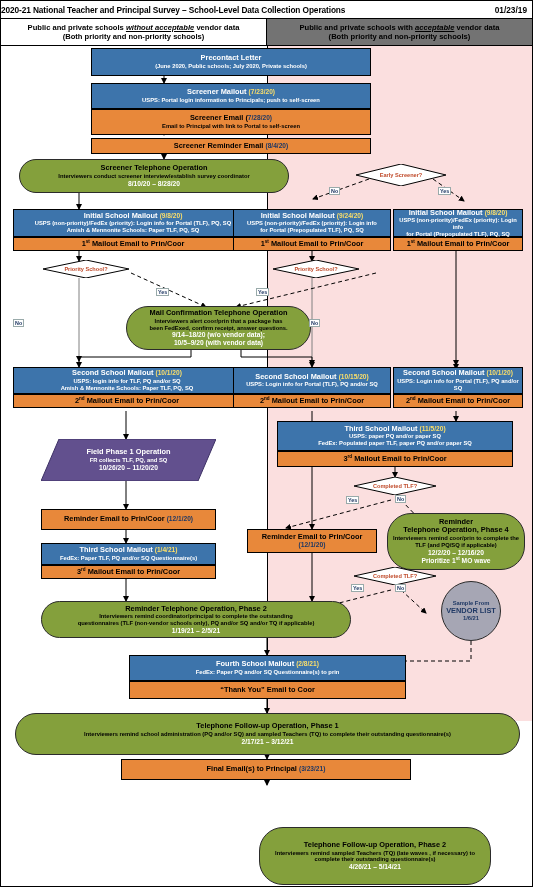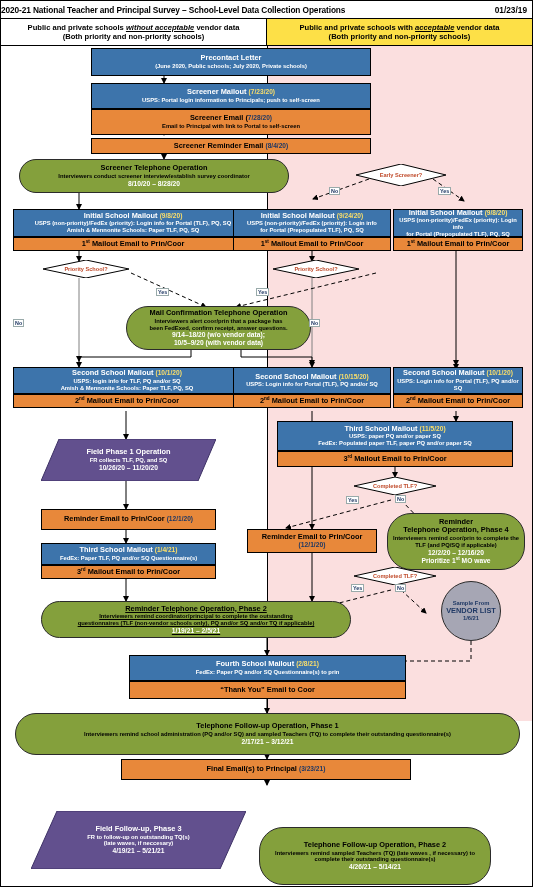--- a/index.html
+++ b/index.html
@@ -10,21 +10,21 @@
   
   .hdr{position:absolute;left:0;top:0;width:531px;height:18px;border-bottom:1px solid #000;
        box-sizing:border-box;display:flex;align-items:center;}
   .hdr-title{font-size:8.3px;font-weight:bold;color:#000;flex:1;letter-spacing:-.1px;}
   .hdr-date{font-size:8.3px;font-weight:bold;color:#000;padding-right:5px;}
 
   .colhdr{position:absolute;top:18px;height:27px;box-sizing:border-box;
           display:flex;align-items:center;justify-content:center;text-align:center;
           font-size:7.6px;font-weight:bold;line-height:1.25;color:#000;}
   #colhdr-left{left:0;width:266px;border-right:1px solid #000;border-bottom:1px solid #000;background:#fff;}
-  #colhdr-right{left:266px;width:265px;border-bottom:1px solid #000;background:#fde047;}
+  #colhdr-right{left:266px;width:265px;border-bottom:1px solid #000;background:#737373;}
 
   
   #pinkband{position:absolute;left:266px;top:45px;width:265px;height:675px;background:#fbdfdf;
             border-left:1px solid #000;box-sizing:border-box;}
 
   
   .node{position:absolute;box-sizing:border-box;text-align:center;color:#fff;
         display:flex;flex-direction:column;align-items:center;justify-content:center;}
   .blue{background:#3d74ab;border:1px solid #000;}
   .orange{background:#e8883a;border:1px solid #000;color:#000;}
@@ -330,21 +330,21 @@
   </div>
   <div class="lbl" style="left:350px;top:583px;">Yes</div>
   <div class="lbl" style="left:394px;top:583px;">No</div>
 
   <div class="circ" style="left:440px;top:580px;width:58px;height:58px;">
     <div class="t2">Sample From</div>
     <div class="t1">VENDOR LIST</div>
     <div class="t2">1/6/21</div>
   </div>
 
-  <div class="node green" style="left:40px;top:600px;width:310px;height:37px;text-decoration:underline;">
+  <div class="node green" style="left:40px;top:600px;width:310px;height:37px;">
     <div class="t1 blk">Reminder Telephone Operation, Phase 2</div>
     <div class="t2 blk">Interviewers remind coordinator/principal to complete the outstanding</div>
     <div class="t2 blk">questionnaires (TLF (non-vendor schools only), PQ and/or SQ and/or TQ if applicable)</div>
     <div class="t3 wht">1/19/21 – 2/5/21</div>
   </div>
 
   <div class="node blue" style="left:128px;top:654px;width:277px;height:26px;">
     <div class="t1"><span>Fourth School Mailout</span>
       <span class="date" style="color:#fbdf6a">(2/8/21)</span></div>
     <div class="t2">FedEx: Paper PQ and/or SQ Questionnaire(s) to prin</div>
@@ -358,31 +358,20 @@
     <div class="t2 blk">Interviewers remind school administration (PQ and/or SQ) and sampled Teachers (TQ) to complete their outstanding questionnaire(s)</div>
     <div class="t3 wht">2/17/21 – 3/12/21</div>
   </div>
 
   <div class="node orange" style="left:120px;top:758px;width:290px;height:21px;">
     <div class="t1"><span>Final Email(s) to Principal</span>
       <span class="date" style="color:#1f3864">(3/23/21)</span></div>
   </div>
 
 
-  <div class="para" style="left:30px;top:810px;width:215px;height:58px;">
-    <svg width="215" height="58" viewBox="0 0 215 58" preserveAspectRatio="none" style="position:absolute;left:0;top:0">
-      <polygon points="26,0 215,0 189,58 0,58" fill="#62508e" stroke="#3e3266" stroke-width="1"></polygon>
-    </svg>
-    <div class="ptxt">
-      <div class="t1">Field Follow-up, Phase 3</div>
-      <div class="t2">FR to follow-up on outstanding TQ(s)</div>
-      <div class="t2">(late waves, if neccesary)</div>
-      <div class="t3">4/19/21 – 5/21/21</div>
-    </div>
-  </div>
 
   <div class="node green" style="left:258px;top:826px;width:232px;height:58px;">
     <div class="t1 blk">Telephone Follow-up Operation, Phase 2</div>
     <div class="t2 blk">Interviewers remind sampled Teachers (TQ) (late waves , if necessary) to</div>
     <div class="t2 blk">complete their outstanding questionnaire(s)</div>
     <div class="t3 wht">4/26/21 – 5/14/21</div>
   </div>
 
 </div>
 

